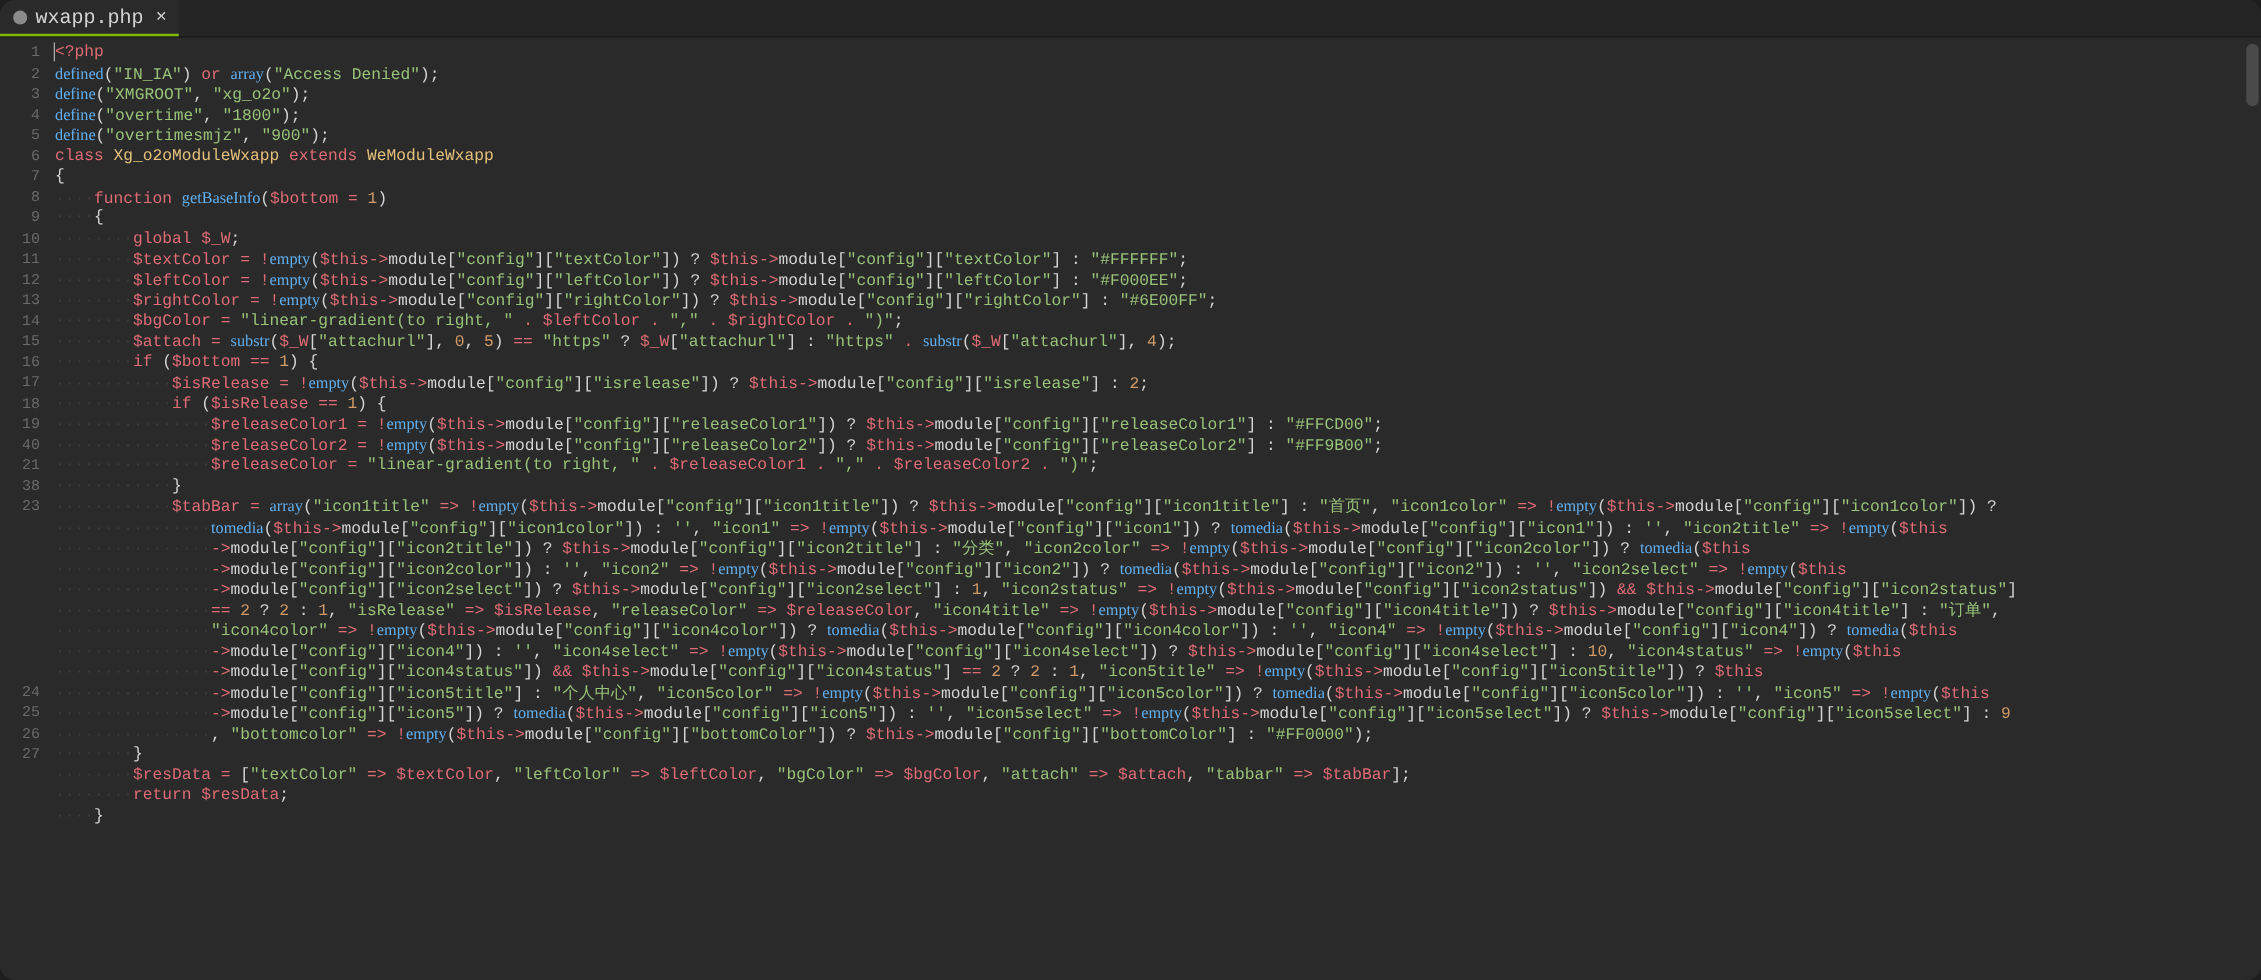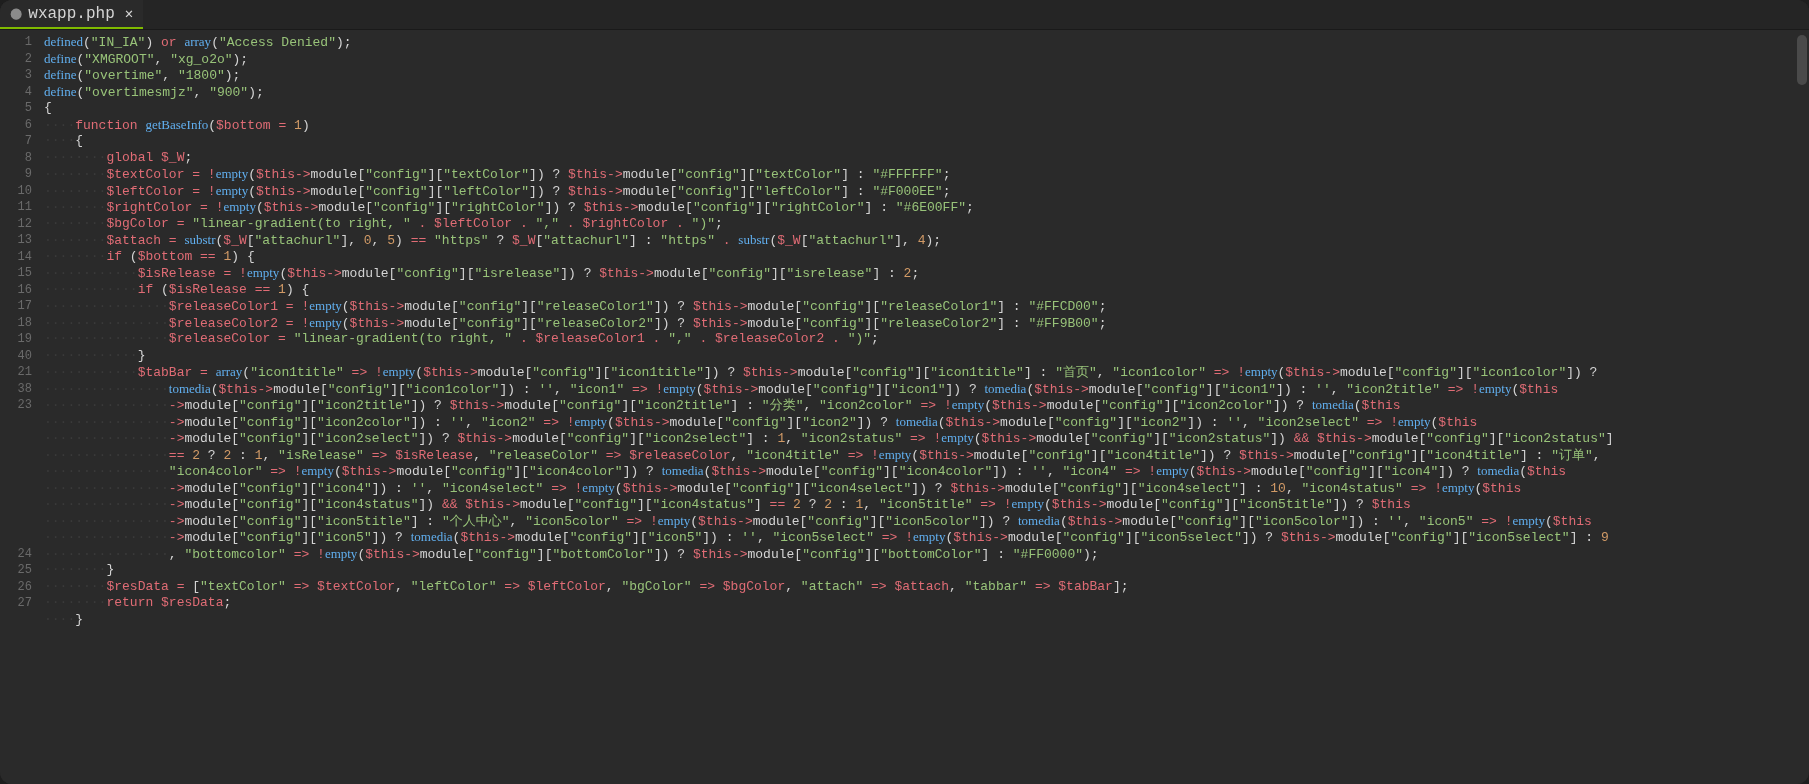--- a/index.html
+++ b/index.html
@@ -153,24 +153,26 @@
       <div class="gutter-line"></div>
       <div class="gutter-line"></div>
       <div class="gutter-line"></div>
       <div class="gutter-line"></div>
       <div class="gutter-line">24</div>
       <div class="gutter-line">25</div>
       <div class="gutter-line">26</div>
       <div class="gutter-line">27</div>
     </div>
     <div class="code-area">
+      <div class="code-line"><span class="cursor"></span><span class="php-tag">&lt;?php</span></div>
       <div class="code-line"><span class="func">defined</span><span class="paren">(</span><span class="string">"IN_IA"</span><span class="paren">) </span><span class="keyword-red">or </span><span class="func">array</span><span class="paren">(</span><span class="string">"Access Denied"</span><span class="paren">);</span></div>
       <div class="code-line"><span class="func">define</span><span class="paren">(</span><span class="string">"XMGROOT"</span><span class="default">, </span><span class="string">"xg_o2o"</span><span class="paren">);</span></div>
       <div class="code-line"><span class="func">define</span><span class="paren">(</span><span class="string">"overtime"</span><span class="default">, </span><span class="string">"1800"</span><span class="paren">);</span></div>
       <div class="code-line"><span class="func">define</span><span class="paren">(</span><span class="string">"overtimesmjz"</span><span class="default">, </span><span class="string">"900"</span><span class="paren">);</span></div>
+      <div class="code-line"><span class="keyword-red">class </span><span class="class-name">Xg_o2oModuleWxapp </span><span class="keyword-red">extends </span><span class="class-name">WeModuleWxapp</span></div>
       <div class="code-line"><span class="brace">{</span></div>
       <div class="code-line"><span class="invisible">····</span><span class="keyword-red">function </span><span class="func">getBaseInfo</span><span class="paren">(</span><span class="var">$bottom </span><span class="keyword-red">= </span><span class="number">1</span><span class="paren">)</span></div>
       <div class="code-line"><span class="invisible">····</span><span class="brace">{</span></div>
       <div class="code-line"><span class="invisible">········</span><span class="keyword-red">global </span><span class="var">$_W</span><span class="default">;</span></div>
       <div class="code-line"><span class="invisible">········</span><span class="var">$textColor </span><span class="keyword-red">= </span><span class="keyword-red">!</span><span class="func">empty</span><span class="paren">(</span><span class="var">$this</span><span class="keyword-red">-&gt;</span><span class="default">module[</span><span class="string">"config"</span><span class="default">][</span><span class="string">"textColor"</span><span class="default">]) ? </span><span class="var">$this</span><span class="keyword-red">-&gt;</span><span class="default">module[</span><span class="string">"config"</span><span class="default">][</span><span class="string">"textColor"</span><span class="default">] : </span><span class="string">"#FFFFFF"</span><span class="default">;</span></div>
       <div class="code-line"><span class="invisible">········</span><span class="var">$leftColor </span><span class="keyword-red">= </span><span class="keyword-red">!</span><span class="func">empty</span><span class="paren">(</span><span class="var">$this</span><span class="keyword-red">-&gt;</span><span class="default">module[</span><span class="string">"config"</span><span class="default">][</span><span class="string">"leftColor"</span><span class="default">]) ? </span><span class="var">$this</span><span class="keyword-red">-&gt;</span><span class="default">module[</span><span class="string">"config"</span><span class="default">][</span><span class="string">"leftColor"</span><span class="default">] : </span><span class="string">"#F000EE"</span><span class="default">;</span></div>
       <div class="code-line"><span class="invisible">········</span><span class="var">$rightColor </span><span class="keyword-red">= </span><span class="keyword-red">!</span><span class="func">empty</span><span class="paren">(</span><span class="var">$this</span><span class="keyword-red">-&gt;</span><span class="default">module[</span><span class="string">"config"</span><span class="default">][</span><span class="string">"rightColor"</span><span class="default">]) ? </span><span class="var">$this</span><span class="keyword-red">-&gt;</span><span class="default">module[</span><span class="string">"config"</span><span class="default">][</span><span class="string">"rightColor"</span><span class="default">] : </span><span class="string">"#6E00FF"</span><span class="default">;</span></div>
       <div class="code-line"><span class="invisible">········</span><span class="var">$bgColor </span><span class="keyword-red">= </span><span class="string">"linear-gradient(to right, " </span><span class="keyword-red">. </span><span class="var">$leftColor </span><span class="keyword-red">. </span><span class="string">"," </span><span class="keyword-red">. </span><span class="var">$rightColor </span><span class="keyword-red">. </span><span class="string">")"</span><span class="default">;</span></div>
       <div class="code-line"><span class="invisible">········</span><span class="var">$attach </span><span class="keyword-red">= </span><span class="func">substr</span><span class="paren">(</span><span class="var">$_W</span><span class="default">[</span><span class="string">"attachurl"</span><span class="default">], </span><span class="number">0</span><span class="default">, </span><span class="number">5</span><span class="default">) </span><span class="keyword-red">== </span><span class="string">"https" </span><span class="default">? </span><span class="var">$_W</span><span class="default">[</span><span class="string">"attachurl"</span><span class="default">] : </span><span class="string">"https" </span><span class="keyword-red">. </span><span class="func">substr</span><span class="paren">(</span><span class="var">$_W</span><span class="default">[</span><span class="string">"attachurl"</span><span class="default">], </span><span class="number">4</span><span class="default">);</span></div>
       <div class="code-line"><span class="invisible">········</span><span class="keyword-red">if </span><span class="paren">(</span><span class="var">$bottom </span><span class="keyword-red">== </span><span class="number">1</span><span class="default">) {</span></div>

